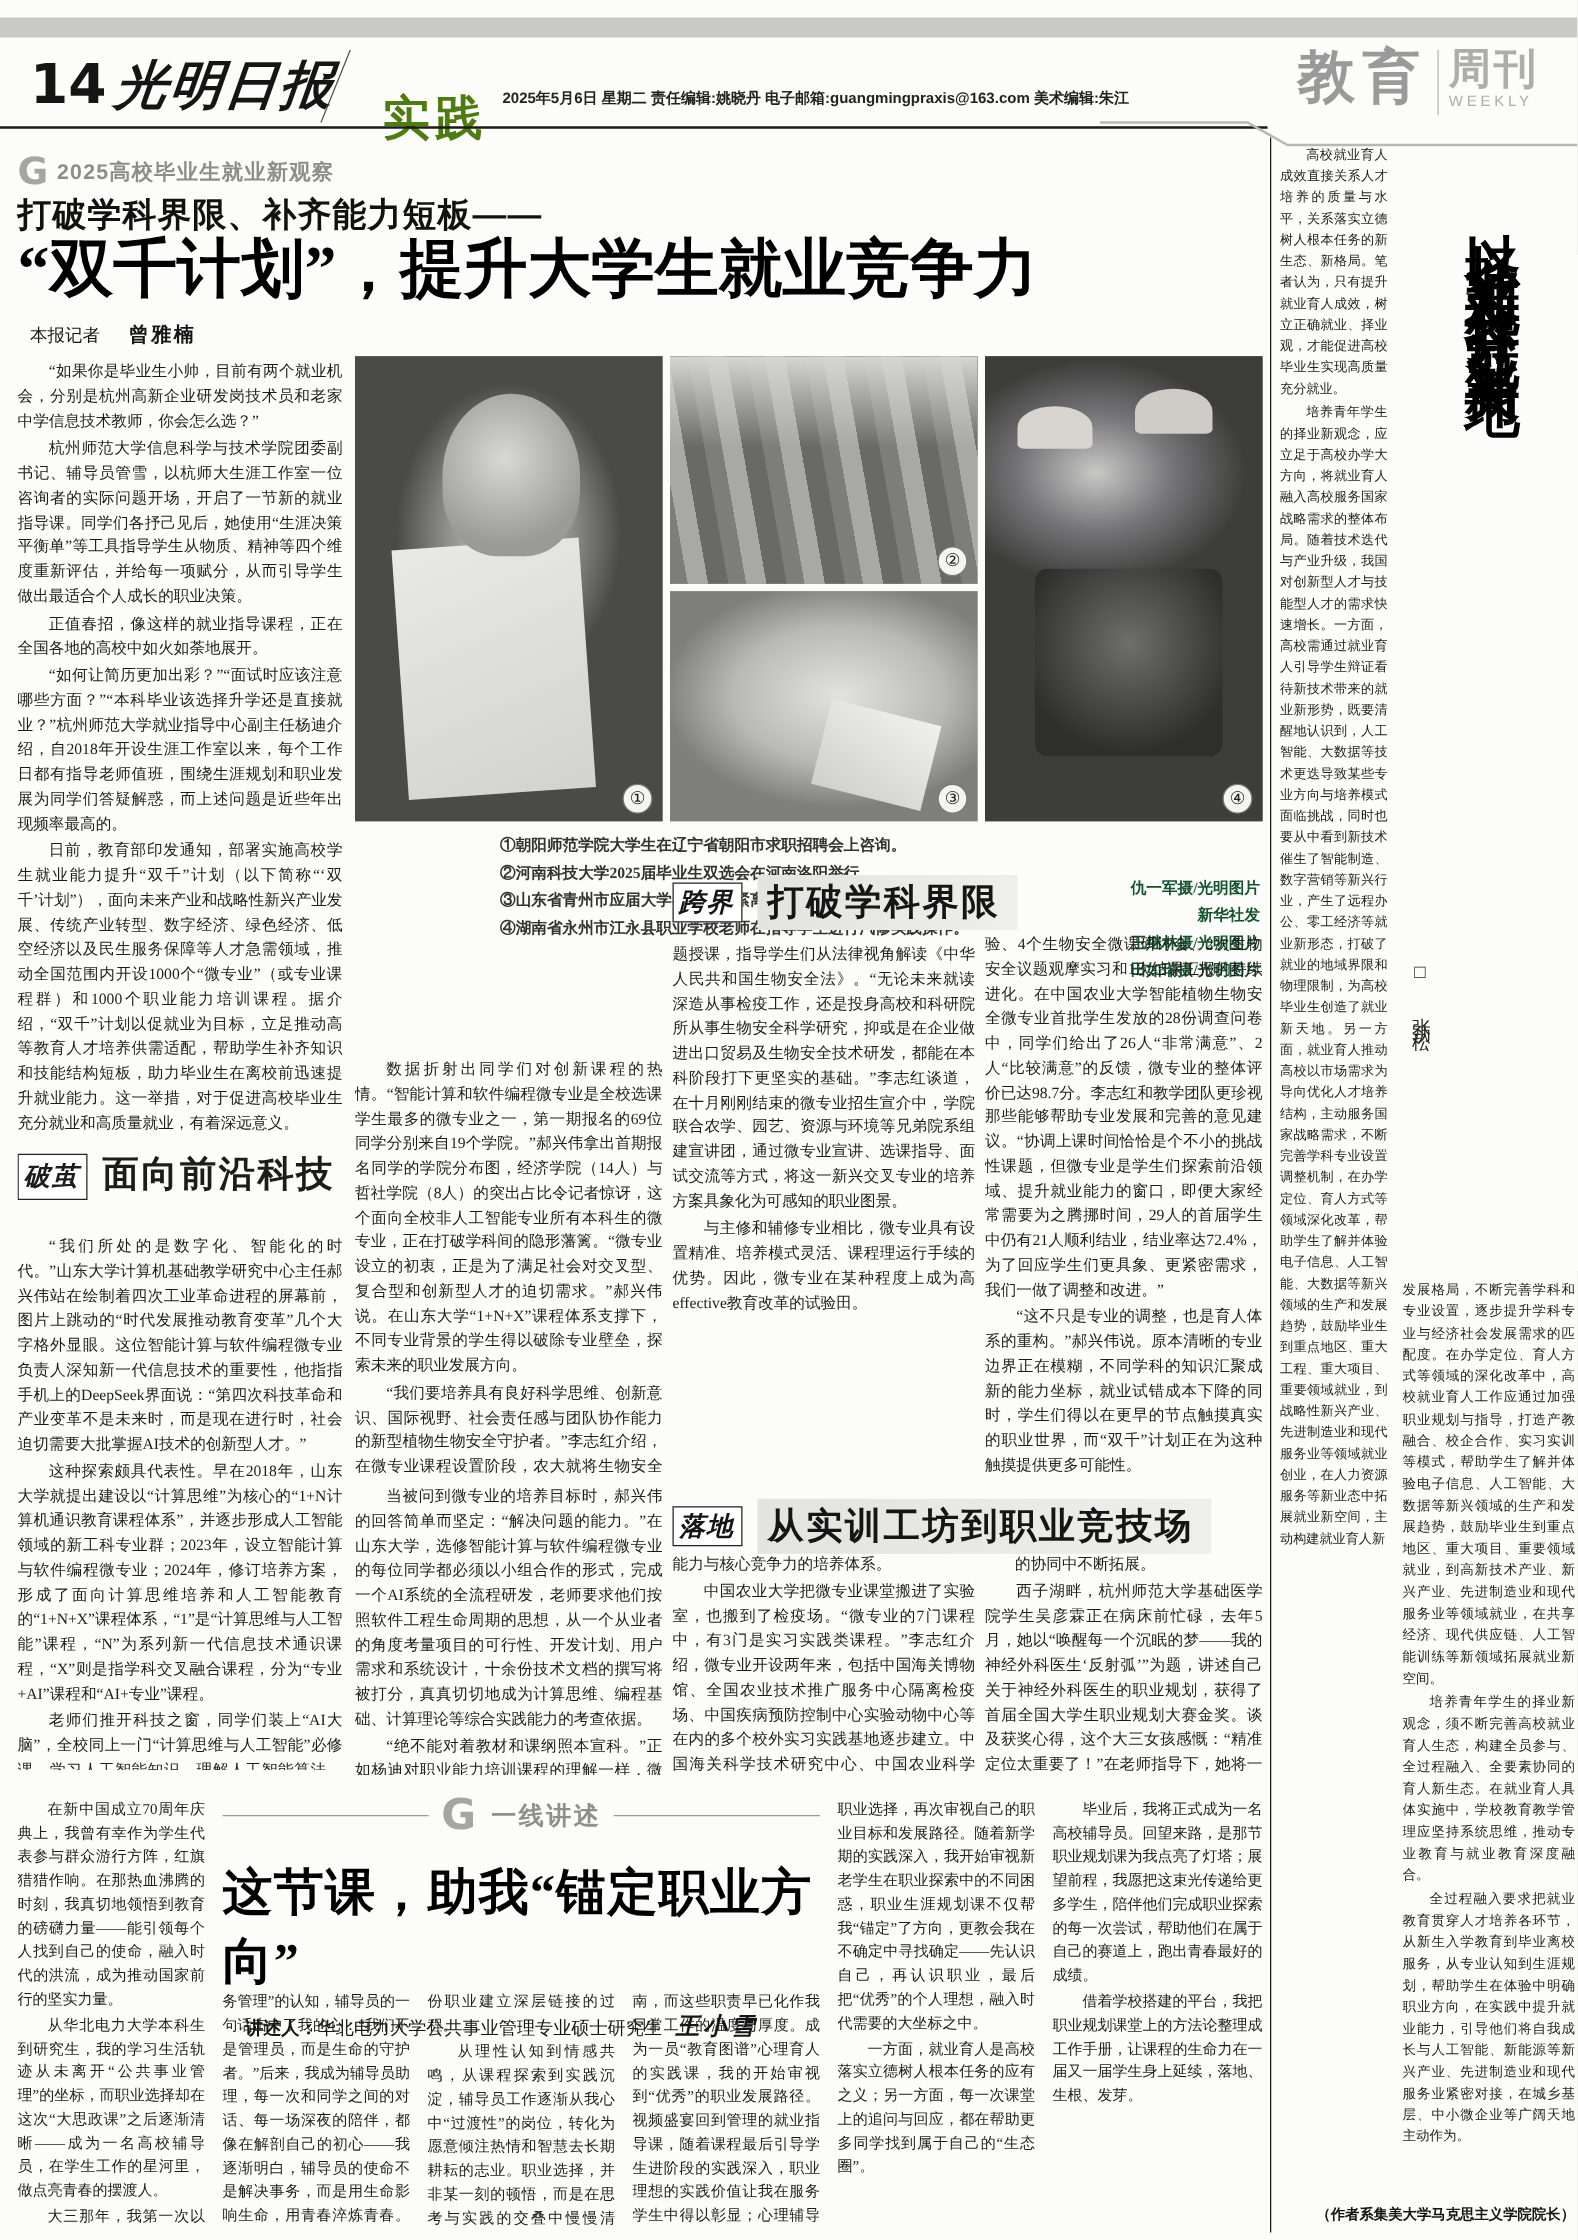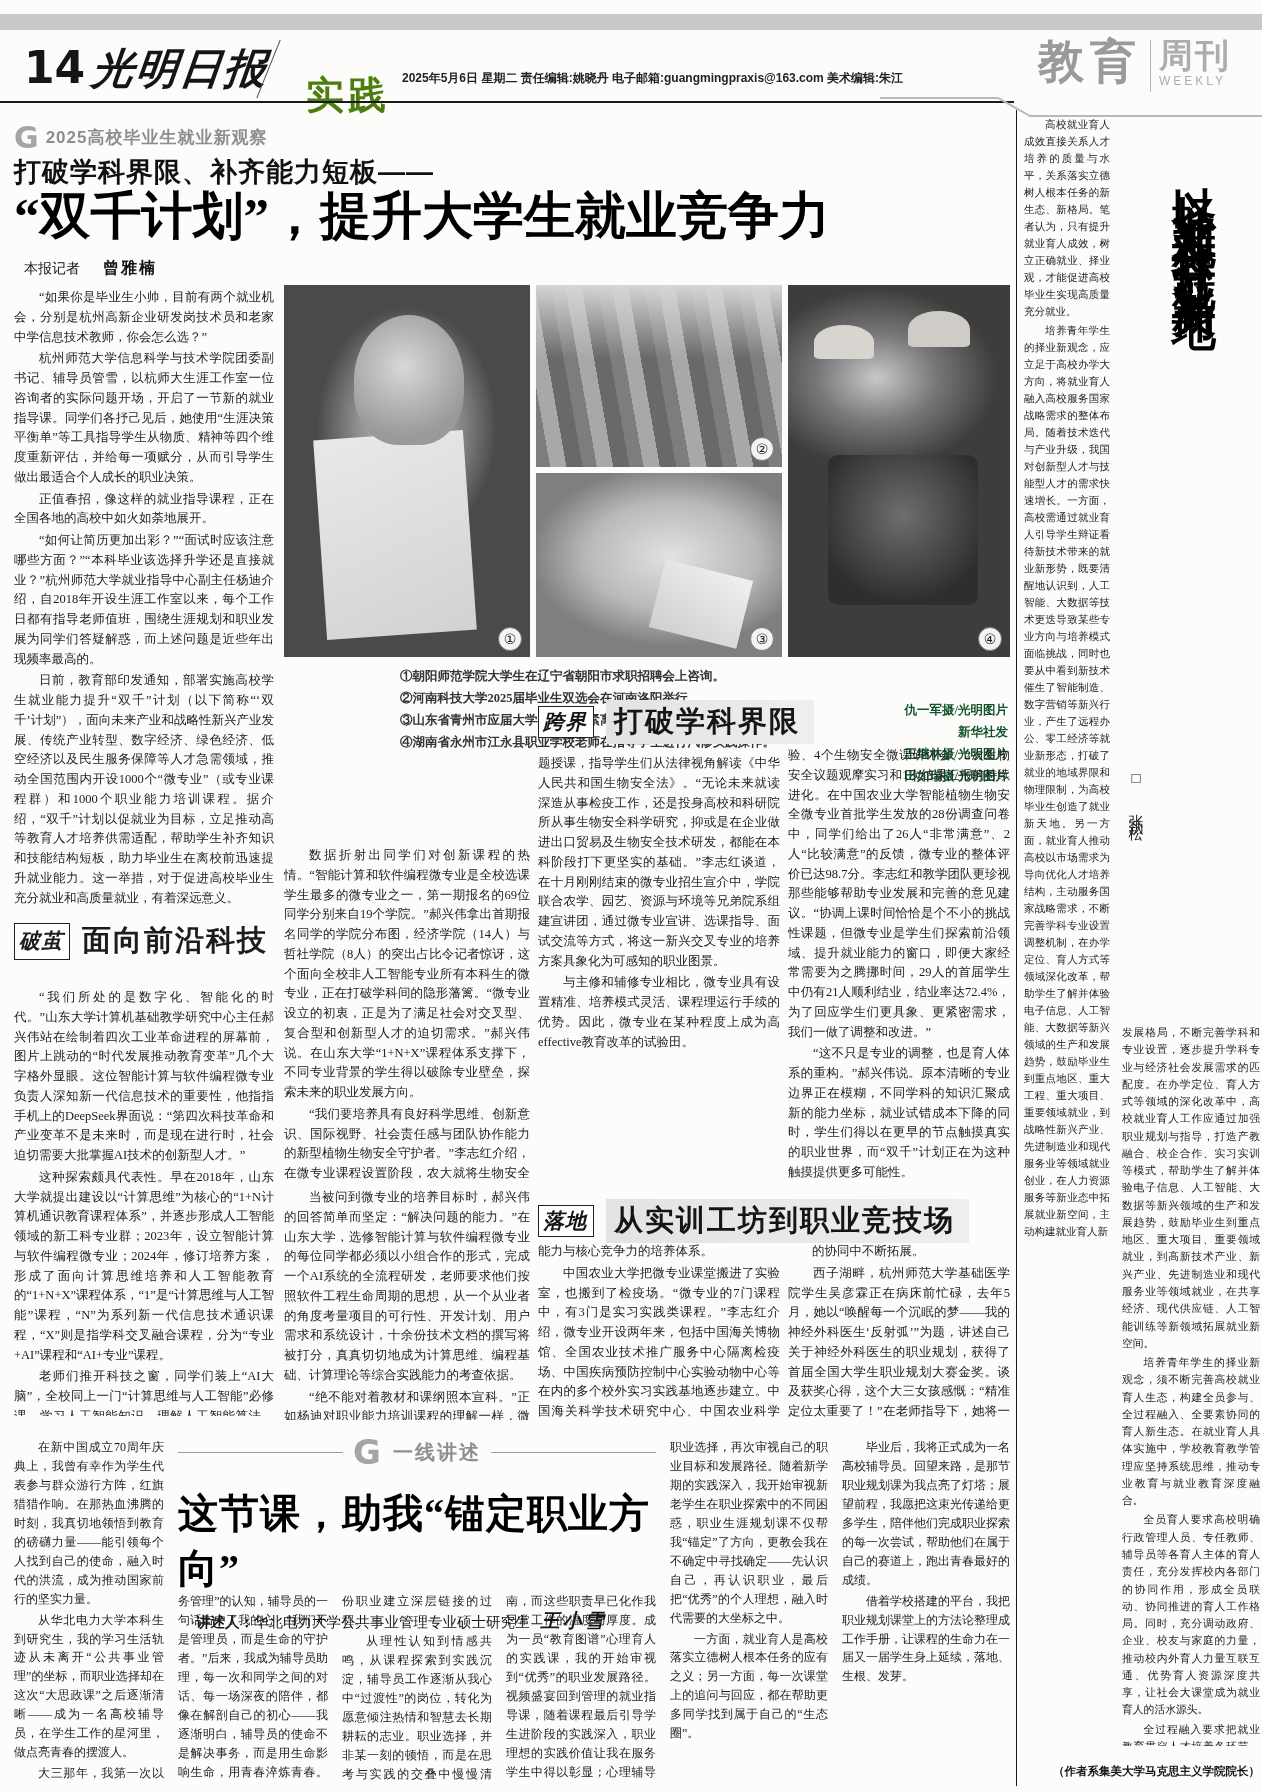--- a/index.html
+++ b/index.html
@@ -238,21 +238,20 @@
     <span>以择业新观念打开就业新天地</span>
   </div>
   <div class="abs vbyline" style="left:1126px;top:770px;height:240px;">
     <span>□</span>&nbsp;<span>张劲松</span>
   </div>
 
   <div class="col small" style="left:1120px;top:758px;width:140px;height:986px;font-size:10.8px;line-height:1.6;margin-top:0;top:1?"></div>
   <div class="col small" style="left:1122px;top:1024px;width:138px;height:722px;font-size:10.8px;line-height:1.6;">
     <p style="text-indent:0;">发展格局，不断完善学科和专业设置，逐步提升学科专业与经济社会发展需求的匹配度。在办学定位、育人方式等领域的深化改革中，高校就业育人工作应通过加强职业规划与指导，打造产教融合、校企合作、实习实训等模式，帮助学生了解并体验电子信息、人工智能、大数据等新兴领域的生产和发展趋势，鼓励毕业生到重点地区、重大项目、重要领域就业，到高新技术产业、新兴产业、先进制造业和现代服务业等领域就业，在共享经济、现代供应链、人工智能训练等新领域拓展就业新空间。</p>
     <p>培养青年学生的择业新观念，须不断完善高校就业育人生态，构建全员参与、全过程融入、全要素协同的育人新生态。在就业育人具体实施中，学校教育教学管理应坚持系统思维，推动专业教育与就业教育深度融合。</p>
-    <p>全员育人要求高校明确行政管理人员、专任教师、辅导员等各育人主体的育人责任，充分发挥校内各部门的协同作用，形成全员联动、协同推进的育人工作格局。同时，充分调动政府、企业、校友与家庭的力量，推动校内外育人力量互联互通、优势育人资源深度共享，让社会大课堂成为就业育人的活水源头。</p>
     <p>全过程融入要求把就业教育贯穿人才培养各环节，从新生入学教育到毕业离校服务，从专业认知到生涯规划，帮助学生在体验中明确职业方向，在实践中提升就业能力，引导他们将自我成长与人工智能、新能源等新兴产业、先进制造业和现代服务业紧密对接，在城乡基层、中小微企业等广阔天地主动作为。</p>
 
   </div>
   <div class="abs attrib" style="left:1024px;top:1764px;width:236px;">
     <span>（作者系集美大学马克思主义学院院长）</span>
   </div>
 
 </div>
 
 </body></html>

